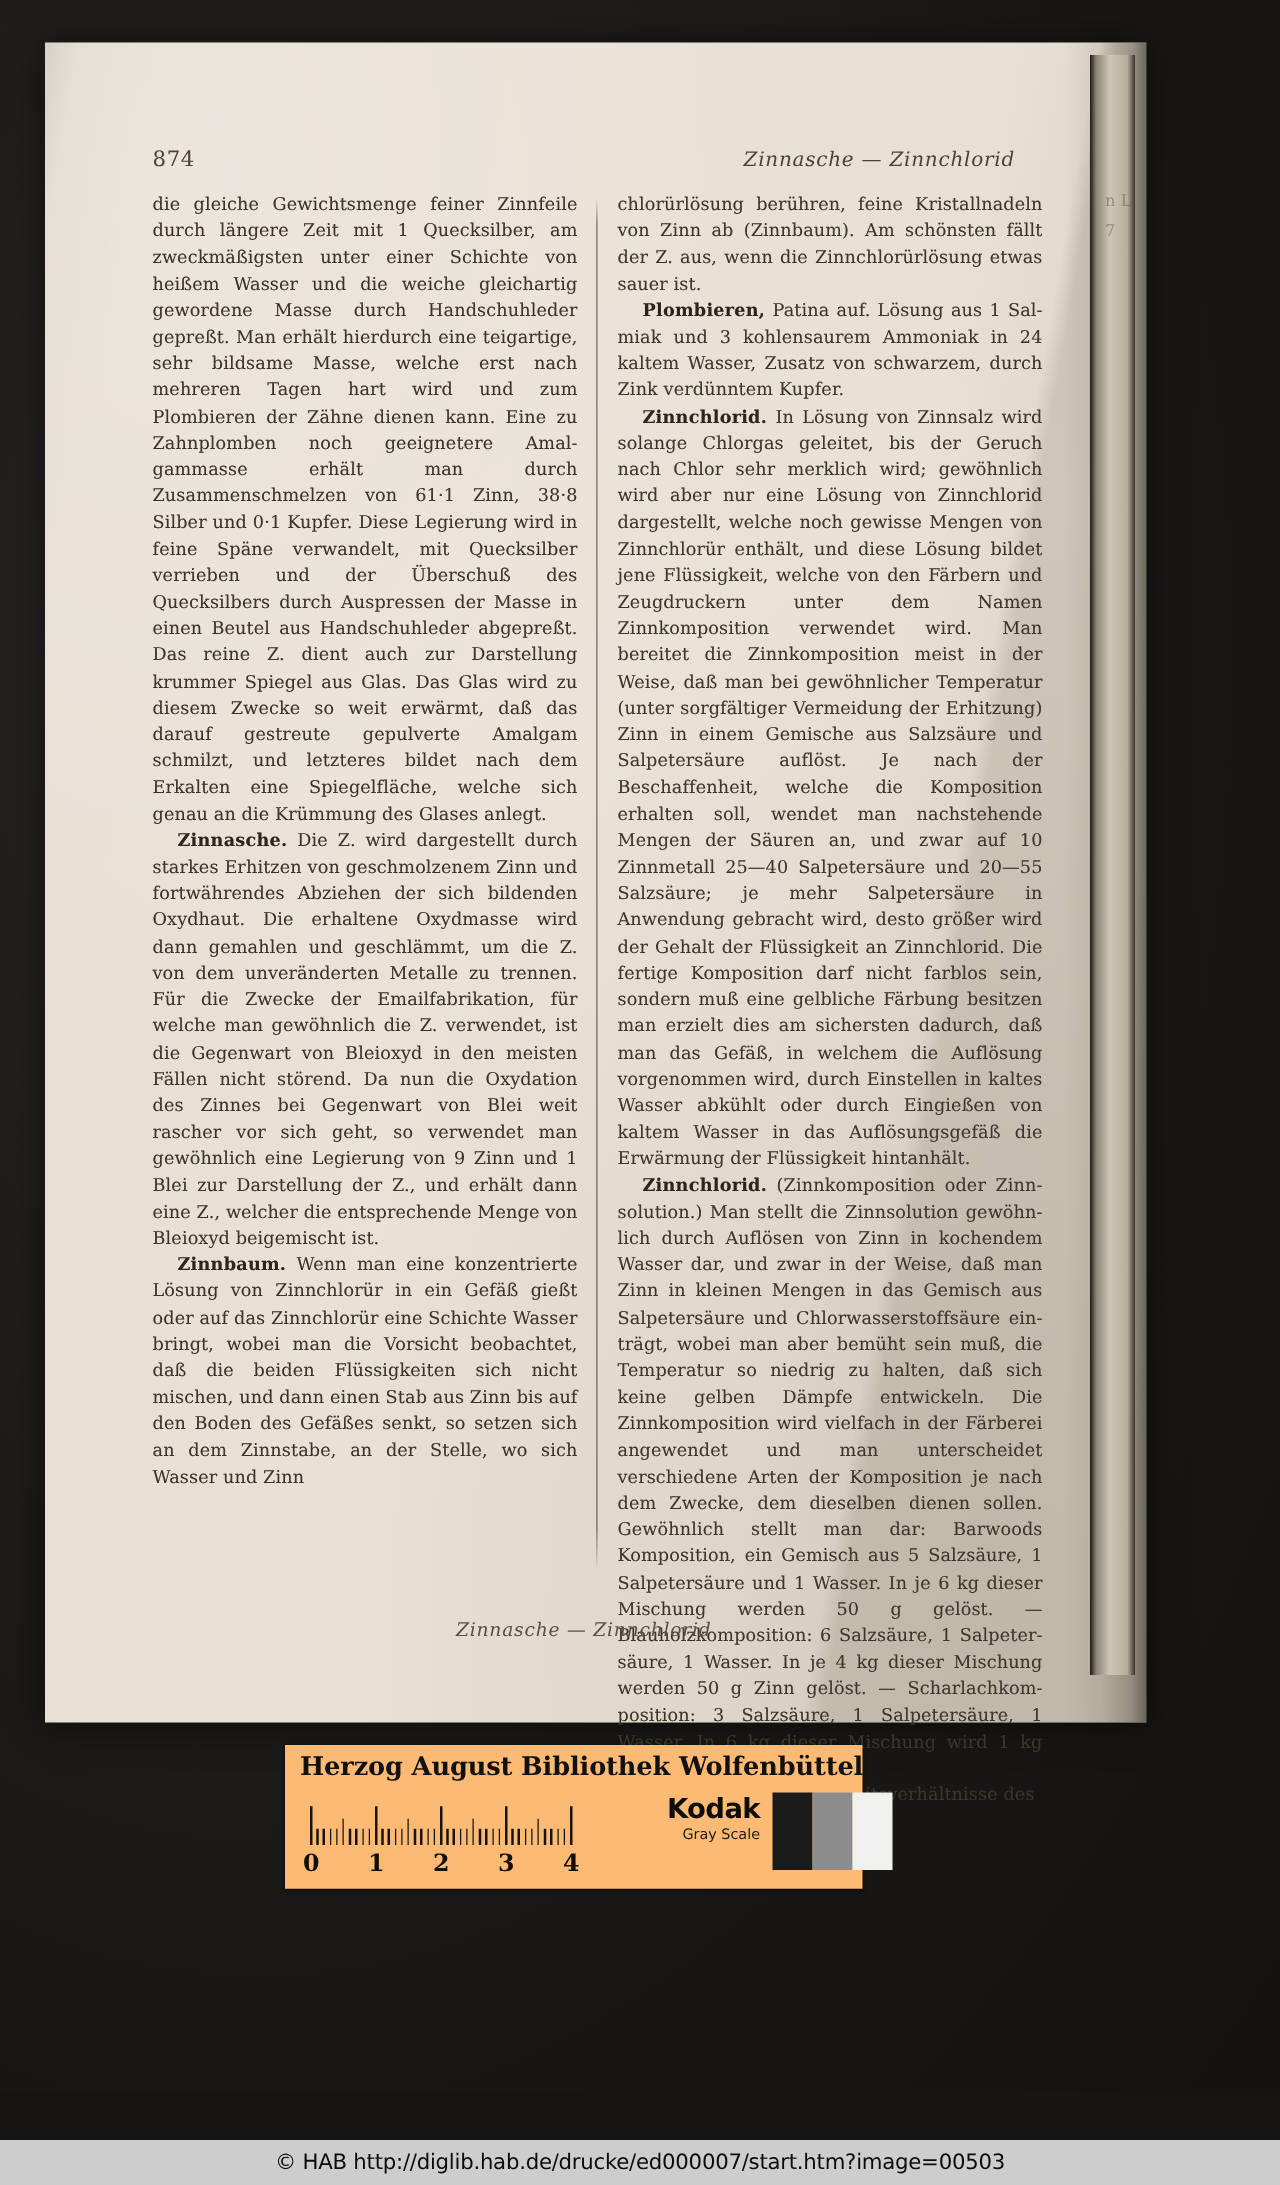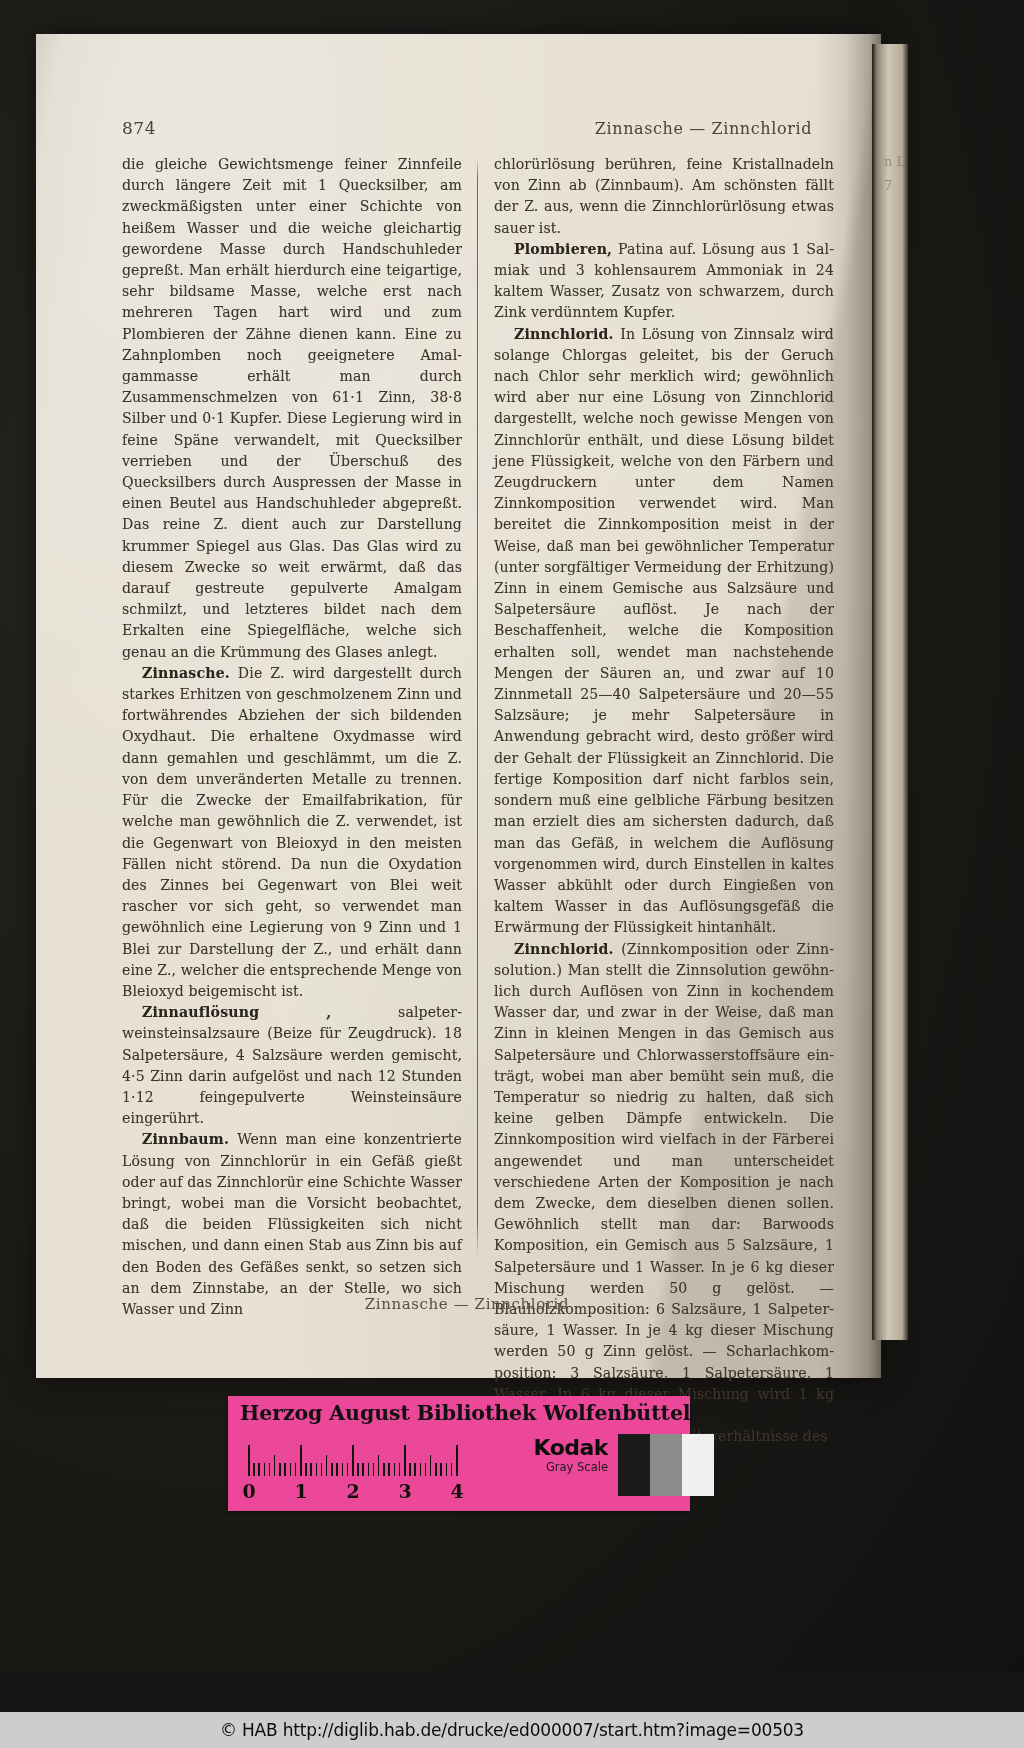--- a/index.html
+++ b/index.html
@@ -27,20 +27,21 @@
   #book-page {
     position: absolute;
     left: 36px;
     top: 34px;
     width: 845px;
     height: 1344px;
     background:
       linear-gradient(100deg, #cfc9bb 0px, #e0dacd 26px, #e6e0d4 90px,
                       #e8e2d6 420px, #e7e1d5 760px, #e2dccf 830px, #cdc6b8 845px);
     box-shadow: 0 0 26px rgba(0,0,0,0.55);
+    padding-left: 36px;
   }
   
   #paper-grain {
     position: absolute;
     inset: 0;
     background:
       radial-gradient(ellipse at 12% 8%, rgba(255,255,255,0.20), rgba(255,255,255,0) 42%),
       radial-gradient(ellipse at 88% 94%, rgba(120,110,92,0.16), rgba(0,0,0,0) 50%),
       radial-gradient(ellipse at 60% 50%, rgba(255,255,255,0.07), rgba(0,0,0,0) 60%);
     pointer-events: none;
@@ -97,20 +98,21 @@
     font-family: "DejaVu Serif", serif;
     font-size: 17px;
     color: #4a4336;
     letter-spacing: .5px;
   }
   .running-title {
     font-family: "DejaVu Serif", serif;
     font-size: 16px;
     color: #4a4336;
     letter-spacing: .6px;
+    font-style: italic;
   }
 
   
   #columns {
     position: absolute;
     left: 86px;
     top: 120px;
     width: 712px;
     height: 1128px;
     display: flex;
@@ -169,21 +171,21 @@
   }
   #page-footer .running-title { font-size: 15px; color: #574f40; }
 
   
   #target-strip {
     position: absolute;
     left: 228px;
     top: 1396px;
     width: 462px;
     height: 115px;
-    background: #ec4899;
+    background: #fdba74;
     box-shadow: 0 1px 3px rgba(0,0,0,.6);
     text-decoration: underline;
   }
   #library-name {
     position: absolute;
     left: 12px;
     top: 5px;
     width: 438px;
     text-align: center;
     font-family: "DejaVu Serif", serif;
@@ -287,21 +289,20 @@
   <div id="page-header">
     <span class="folio">874</span>
     <span class="running-title">Zinnasche — Zinnchlorid</span>
   </div>
 
   <div id="columns">
 
     <div class="column col-left">
       <p class="para"><span class="lemma"></span><span>die gleiche Gewichtsmenge feiner Zinnfeile durch längere Zeit mit 1 Quecksilber, am zweckmäßig­sten unter einer Schichte von heißem Wasser und die weiche gleichartig gewordene Masse durch Handschuhleder gepreßt. Man erhält hier­durch eine teigartige, sehr bildsame Masse, welche erst nach mehreren Tagen hart wird und zum Plombieren der Zähne dienen kann. Eine zu Zahnplomben noch geeignetere Amal­gammasse erhält man durch Zusammenschmelzen von 61·1 Zinn, 38·8 Silber und 0·1 Kupfer. Diese Legierung wird in feine Späne verwan­delt, mit Quecksilber verrieben und der Über­schuß des Quecksilbers durch Auspressen der Masse in einen Beutel aus Handschuhleder ab­gepreßt. Das reine Z. dient auch zur Dar­stellung krummer Spiegel aus Glas. Das Glas wird zu diesem Zwecke so weit erwärmt, daß das darauf gestreute gepulverte Amalgam schmilzt, und letzteres bildet nach dem Erkalten eine Spiegelfläche, welche sich genau an die Krümmung des Glases anlegt.</span></p>
       <p class="para indented"><span class="lemma">Zinnasche.</span><span> Die Z. wird dargestellt durch starkes Erhitzen von geschmolzenem Zinn und fortwährendes Abziehen der sich bildenden Oxydhaut. Die erhaltene Oxydmasse wird dann gemahlen und geschlämmt, um die Z. von dem unveränderten Metalle zu trennen. Für die Zwecke der Emailfabrikation, für welche man gewöhnlich die Z. verwendet, ist die Gegen­wart von Bleioxyd in den meisten Fällen nicht störend. Da nun die Oxydation des Zinnes bei Gegenwart von Blei weit rascher vor sich geht, so verwendet man gewöhnlich eine Le­gierung von 9 Zinn und 1 Blei zur Dar­stellung der Z., und erhält dann eine Z., welcher die entsprechende Menge von Bleioxyd beigemischt ist.</span></p>
-      <p class="para indented"><span class="lemma">Zinnauflösung ,</span><span> salpeter-weinsteinsalzsaure (Beize für Zeugdruck). 18 Salpetersäure, 4 Salz­säure werden gemischt, 4·5 Zinn darin auf­gelöst und nach 12 Stunden 1·12 feingepulverte Weinsteinsäure eingerührt.</span></p>
       <p class="para indented"><span class="lemma">Zinnbaum.</span><span> Wenn man eine konzentrierte Lösung von Zinnchlorür in ein Gefäß gießt oder auf das Zinnchlorür eine Schichte Wasser bringt, wobei man die Vorsicht beobachtet, daß die beiden Flüssigkeiten sich nicht mischen, und dann einen Stab aus Zinn bis auf den Boden des Gefäßes senkt, so setzen sich an dem Zinn­stabe, an der Stelle, wo sich Wasser und Zinn­</span></p>
     </div>
 
     <div id="column-divider">
       <div id="column-rule"></div>
     </div>
 
     <div class="column col-right">
       <p class="para"><span class="lemma"></span><span>chlorürlösung berühren, feine Kristallnadeln von Zinn ab (Zinnbaum). Am schönsten fällt der Z. aus, wenn die Zinnchlorürlösung etwas sauer ist.</span></p>
       <p class="para indented"><span class="lemma">Plombieren,</span><span> Patina auf. Lösung aus 1 Sal­miak und 3 kohlensaurem Ammoniak in 24 kaltem Wasser, Zusatz von schwarzem, durch Zink verdünntem Kupfer.</span></p>

